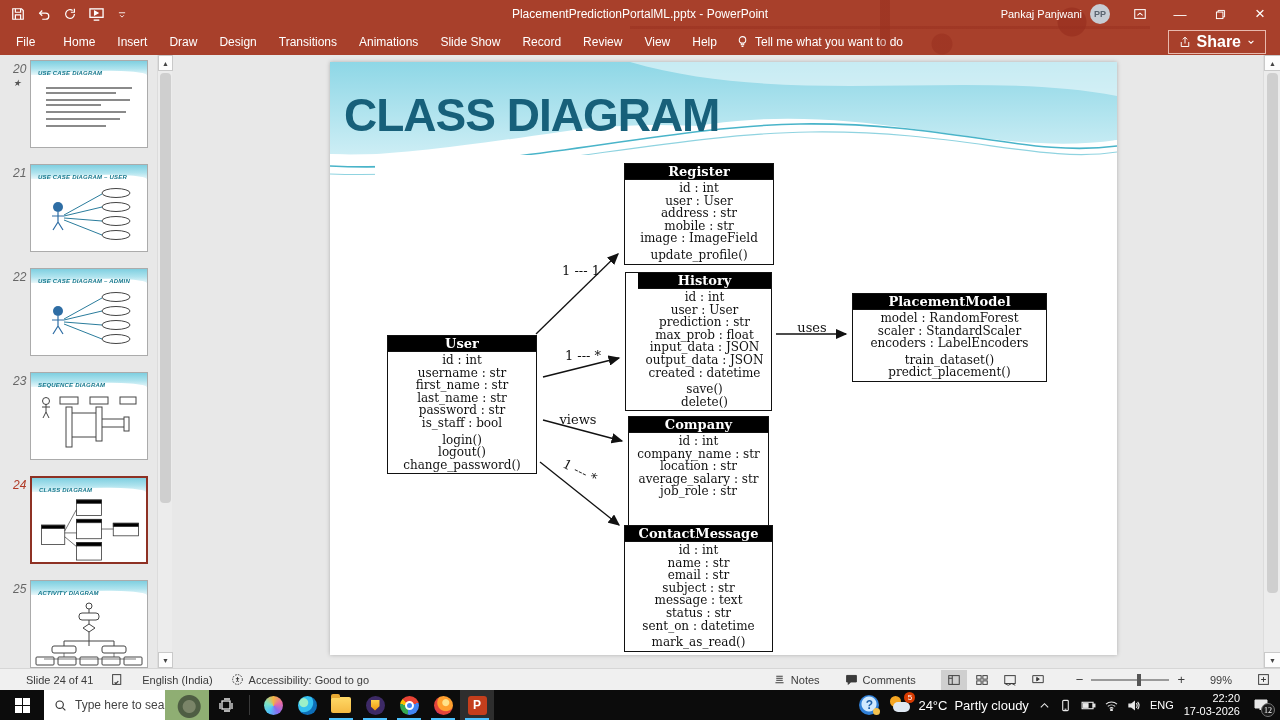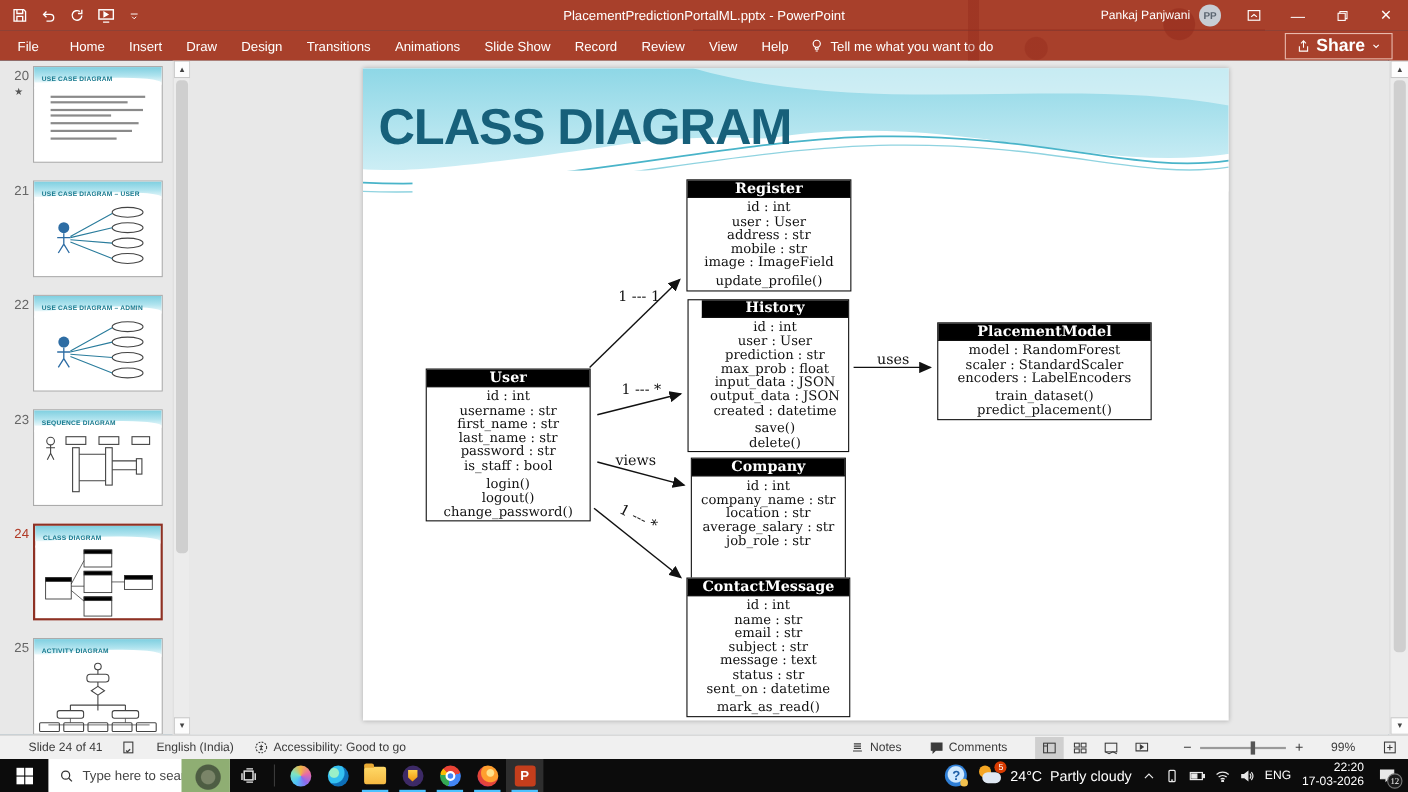--- a/index.html
+++ b/index.html
@@ -1,17 +1,17 @@
 <!DOCTYPE html>
 <html><head>
 <meta charset="utf-8">
 <style>
 * { margin:0; padding:0; box-sizing:border-box; }
 html,body { width:1280px; height:720px; overflow:hidden; font-family:"Liberation Sans", sans-serif; }
-.app { position:relative; width:1280px; height:720px; background:#0c4a6e; }
+.app { position:relative; width:1280px; height:720px; background:#a3a3a3; }
 
 
 .titlebar { position:absolute; top:0; left:0; width:1280px; height:28px; background:#a8402b; display:flex; align-items:center; color:#fff; z-index:20; }
 .titlebar .deco { position:absolute; right:130px; top:0; width:520px; height:55px;
   background:
    radial-gradient(circle at 85% 40%, rgba(140,35,22,.65) 0 14px, transparent 15px),
    radial-gradient(circle at 60% 80%, rgba(140,35,22,.5) 0 10px, transparent 11px),
    linear-gradient(90deg, transparent 48%, rgba(140,35,22,.5) 48% 50%, transparent 50%),
    linear-gradient(0deg, transparent 48%, rgba(140,35,22,.45) 48% 52%, transparent 52%);
   opacity:.6; pointer-events:none; }
@@ -31,21 +31,21 @@
 .rtab:first-child { padding-left:16px; margin-right:6px; }
 .tellme { display:flex; align-items:center; gap:6px; color:#fff; font-size:12px; margin-left:8px; }
 .bulb { width:13px; height:13px; }
 .share-btn { margin-left:auto; margin-right:14px; border:1px solid #e8b9ad; color:#fff; font-size:16px; font-weight:bold; padding:2px 10px; display:flex; align-items:center; gap:6px; cursor:pointer; }
 .share-btn svg { stroke:#fff; fill:none; stroke-width:1.3; }
 
 
 .main { position:absolute; top:55px; left:0; width:1280px; height:613px; background:#e8e8e8; }
 
 
-.thumb-panel { position:absolute; left:0; top:0; width:157px; height:613px; overflow:hidden; padding-top:5px; }
+.thumb-panel { position:absolute; left:0; top:0; width:157px; height:613px; overflow:hidden; padding-top:5px;font-style:italic; }
 .thumb-row { display:flex; margin-bottom:16px; }
 .tnum { width:30px; text-align:left; padding-left:13px; font-size:12px; color:#666; padding-top:2px; }
 .tnum.sel { color:#b03a26; }
 .tstar { color:#555; font-size:9px; margin-top:2px; }
 .thumb { width:118px; height:88px; background:#fff; border:1px solid #ababab; position:relative; overflow:hidden; cursor:pointer; flex-shrink:0; }
 .thumb.selected { border:2px solid #8e3124; }
 .twave { height:14px; background:linear-gradient(180deg,#7fcfe0 0%,#aee3ee 55%,#e8f7fa 100%); position:relative; }
 .twave::after { content:""; position:absolute; left:0; right:0; bottom:-4px; height:8px; background:#fff; border-radius:100% 100% 0 0 / 160% 160% 0 0; transform:rotate(-2deg); }
 .ttitle { position:absolute; top:9px; left:7px; font-size:6px; font-weight:bold; color:#15788d; letter-spacing:.2px; z-index:2; }
 .tbody { position:absolute; top:20px; left:0; right:0; bottom:0; }

